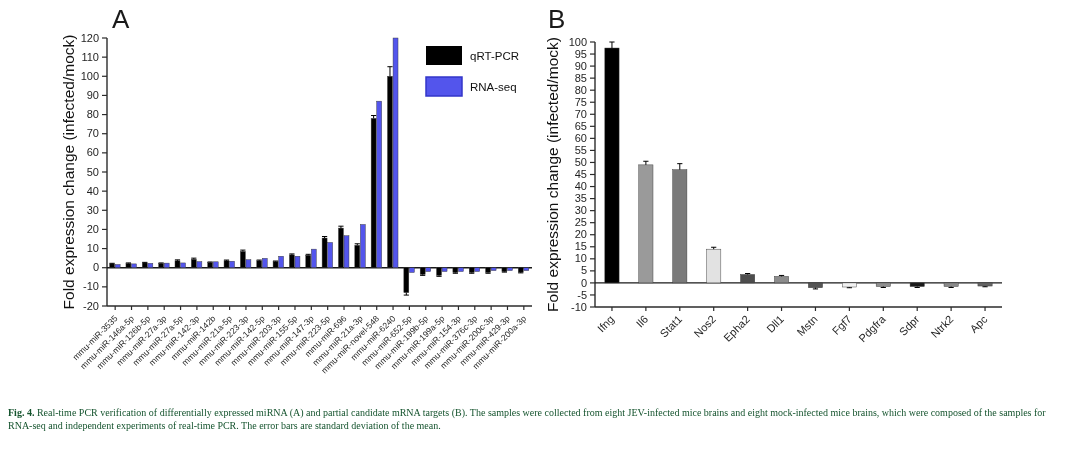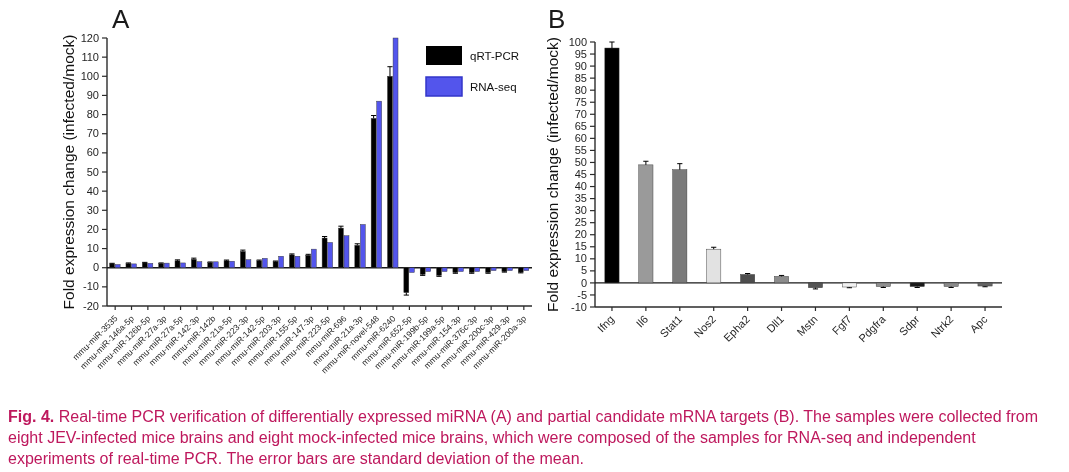--- a/index.html
+++ b/index.html
@@ -5,21 +5,21 @@
   html,body{margin:0;padding:0;background:#ffffff;}
   #stage{position:relative;width:1069px;height:472px;background:#ffffff;overflow:hidden;
          font-family:"Liberation Sans",sans-serif;}
   .panel-letter{position:absolute;font-size:26px;color:#1a1a1a;font-family:"Liberation Sans",sans-serif;}
   #panel-a-letter{left:112px;top:4px;}
   #panel-b-letter{left:548px;top:4px;}
   svg{position:absolute;top:0;}
   #svgA{left:60px;}
   #svgB{left:540px;}
   #caption{position:absolute;left:8px;top:406px;width:1054px;
-           font-family:Liberation Sans, sans-serif;font-size:16px;line-height:1.32;color:#be185d;}
+           font-family:Liberation Serif, serif;font-size:10px;line-height:1.32;color:#14532d;}
   #caption b{font-weight:bold;}
   .axis-text{fill:#1f1f1f;}
 </style>
 </head>
 <body>
 
 <div id="stage">
   <div class="panel-letter" id="panel-a-letter">A</div>
   <div class="panel-letter" id="panel-b-letter">B</div>
 

